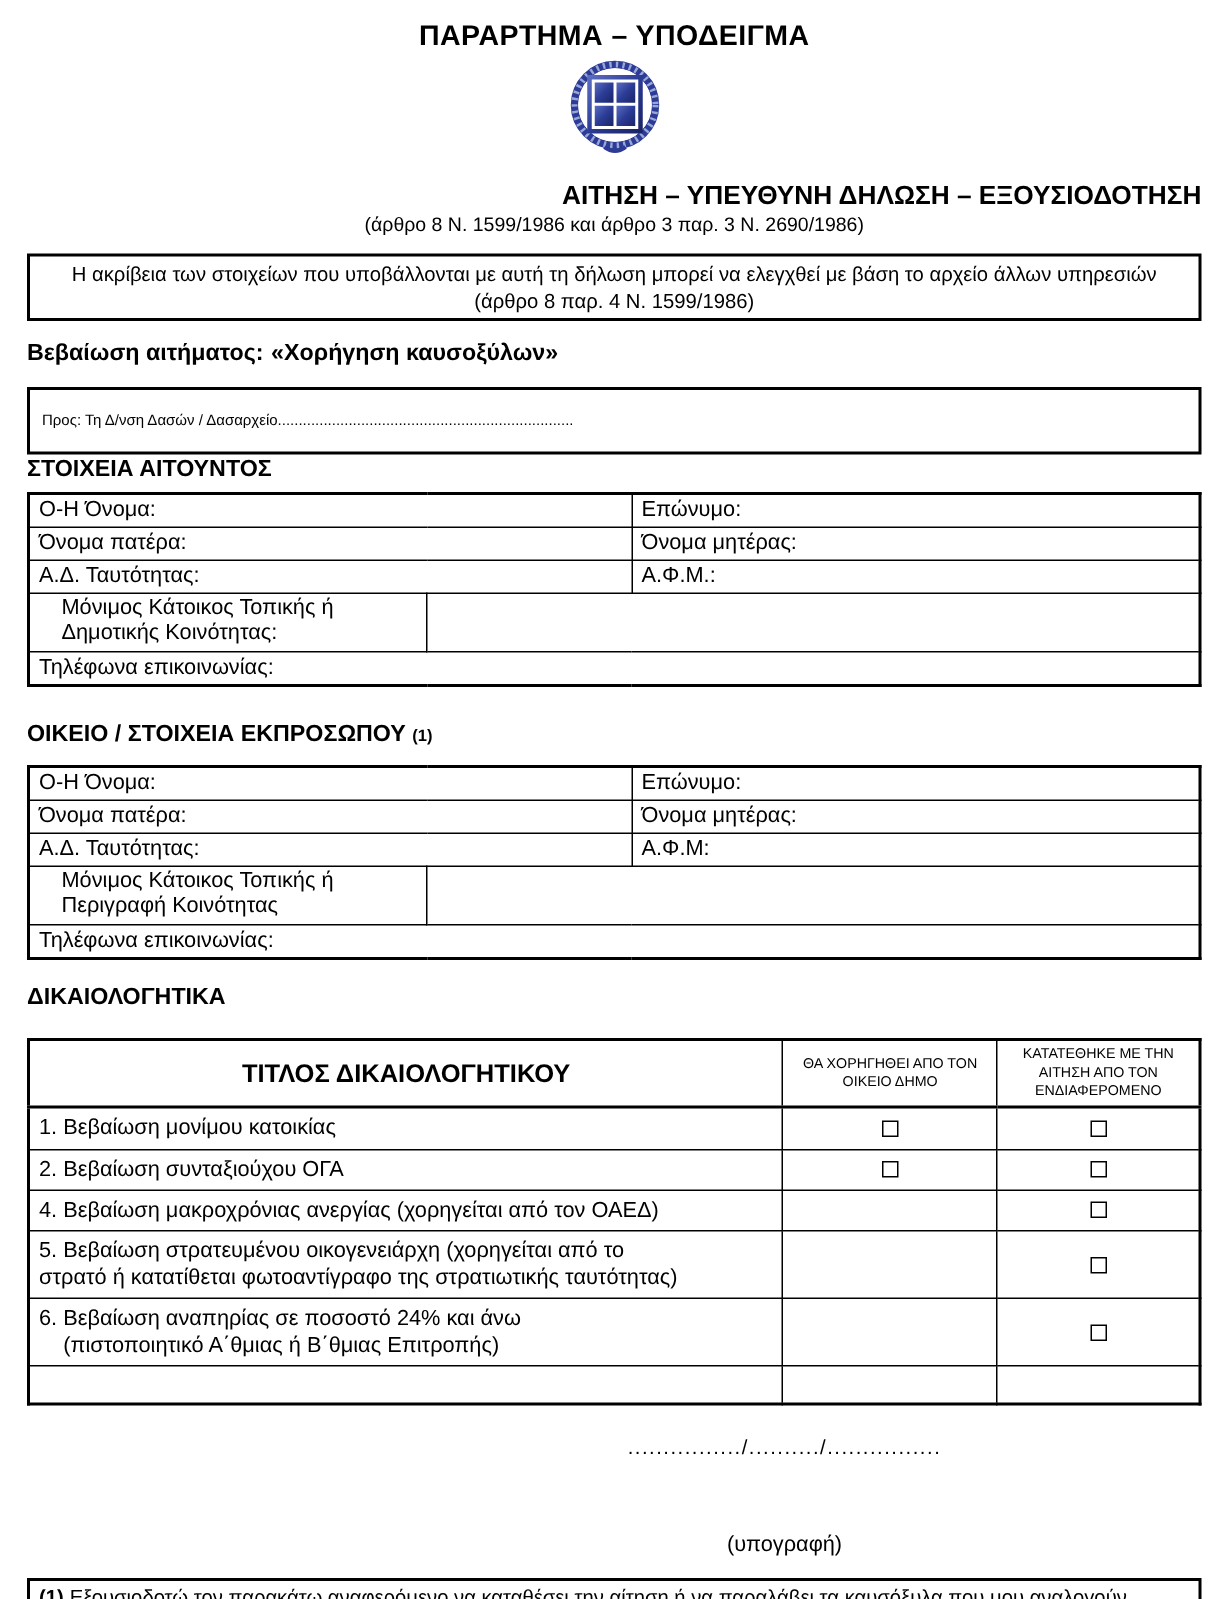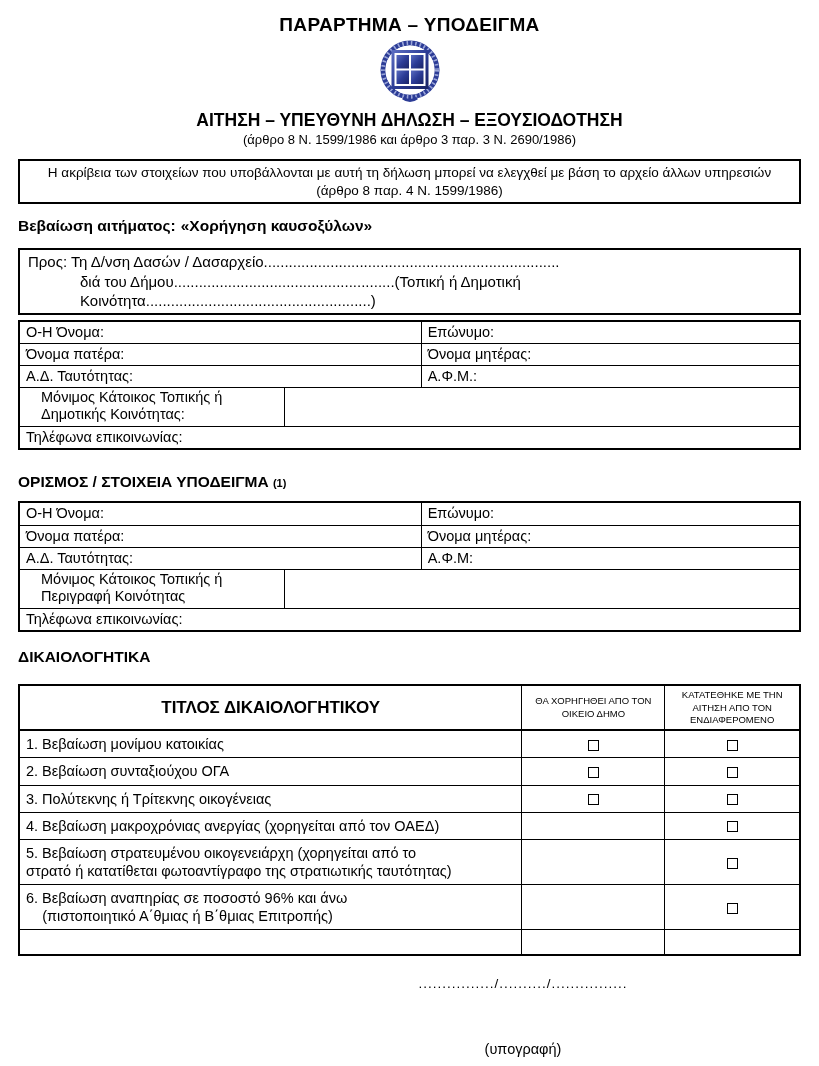--- a/index.html
+++ b/index.html
@@ -7,32 +7,32 @@
   body {
     width:819px; height:1066px;
     font-family:"Liberation Sans", sans-serif;
     color:#000; position:relative; overflow:hidden;
   }
   .page { padding:14px 18px 0 18px; }
 
   .doc-title { text-align:center; font-weight:bold; font-size:19px; line-height:1.15; letter-spacing:0.3px; }
   .emblem-wrap { text-align:center; margin-top:2px; height:72px; }
 
-  .form-title { text-align:center; font-weight:bold; font-size:17.5px; line-height:1.15; }
+  .form-title { text-align:right; font-weight:bold; font-size:17.5px; margin-top:10px; line-height:1.15; }
   .form-subtitle { text-align:center; font-size:13px; margin-top:2px; }
 
   .notice-box {
     border:2px solid #000; margin-top:12px; text-align:center;
     font-size:13.5px; line-height:1.3; padding:3px 14px;
   }
 
   .request-line { margin-top:13px; font-weight:bold; font-size:15.5px; }
   .request-line .lbl { margin-right:5px; }
 
-  .recipient-box { border:2px solid #000; margin-top:13px; font-size:15px; line-height:1.3; padding:2px 8px; }
+  .recipient-box { border:2px solid #000; margin-top:13px; font-size:10px; line-height:1.3; padding:14px 8px; }
   .recipient-line2 { padding-left:52px; }
 
   .section-heading { font-weight:bold; font-size:15.5px; margin-top:1px; line-height:1.2; }
   .section-heading .hnote { font-size:11px; font-weight:bold; }
   .heading-gap { margin-top:23px; }
 
   table { width:100%; border-collapse:collapse; table-layout:fixed; }
   .info-table { border:2px solid #000; margin-top:5px; }
   .info-table td {
     border:1px solid #000; font-size:14.5px; line-height:1.25;
@@ -100,23 +100,23 @@
     <div>Η ακρίβεια των στοιχείων που υποβάλλονται με αυτή τη δήλωση μπορεί να ελεγχθεί με βάση το αρχείο άλλων υπηρεσιών</div>
     <div>(άρθρο 8 παρ. 4 Ν. 1599/1986)</div>
   </div>
 
   <div class="request-line">
     <span class="lbl">Βεβαίωση αιτήματος:</span><span>«Χορήγηση καυσοξύλων»</span>
   </div>
 
   <div class="recipient-box">
     <div>Προς: Τη Δ/νση Δασών / Δασαρχείο.......................................................................</div>
-    <div class="recipient-line2">διά του Δήμου.....................................................(Τοπική ή Δημοτική Κοινότητα......................................................)</div>
-  </div>
-
+  </div>
+
+  <div class="section-heading">ΣΤΟΙΧΕΙΑ ΑΙΤΟΥΝΤΟΣ</div>
 
   <table class="info-table">
     <colgroup>
         <col style="width:34%">
         <col style="width:17.5%">
         <col style="width:48.5%">
       </colgroup>
     <tbody>
       <tr>
         <td colspan="2">Ο-Η Όνομα:</td>
@@ -134,21 +134,21 @@
         <td class="tall">Μόνιμος Κάτοικος Τοπικής ή Δημοτικής Κοινότητας:</td>
         <td colspan="2"></td>
       </tr>
       <tr>
         <td colspan="3">Τηλέφωνα επικοινωνίας:</td>
       </tr>
     </tbody>
   </table>
 
   <div class="section-heading heading-gap">
-    <span>ΟΡΙΣΜΟΣ / ΣΤΟΙΧΕΙΑ ΥΠΟΔΕΙΓΜΑ</span>
+    <span>ΟΙΚΕΙΟ / ΣΤΟΙΧΕΙΑ ΕΚΠΡΟΣΩΠΟΥ</span>
     <span class="hnote">(1)</span>
   </div>
 
   <table class="info-table" style="margin-top:10px;">
     <colgroup>
         <col style="width:34%">
         <col style="width:17.5%">
         <col style="width:48.5%">
       </colgroup>
     <tbody>
@@ -194,37 +194,32 @@
           <td class="doc-title-cell">1. Βεβαίωση μονίμου κατοικίας</td>
           <td class="check-cell"><span class="checkbox"></span></td>
           <td class="check-cell"><span class="checkbox"></span></td>
         </tr>
         <tr>
           <td class="doc-title-cell">2. Βεβαίωση συνταξιούχου ΟΓΑ</td>
           <td class="check-cell"><span class="checkbox"></span></td>
           <td class="check-cell"><span class="checkbox"></span></td>
         </tr>
         <tr>
-          <td class="doc-title-cell">3. Πολύτεκνης ή Τρίτεκνης οικογένειας</td>
-          <td class="check-cell"><span class="checkbox"></span></td>
-          <td class="check-cell"><span class="checkbox"></span></td>
-        </tr>
-        <tr>
           <td class="doc-title-cell">4. Βεβαίωση μακροχρόνιας ανεργίας (χορηγείται από τον ΟΑΕΔ)</td>
           <td class="check-cell"></td>
           <td class="check-cell"><span class="checkbox"></span></td>
         </tr>
         <tr>
           <td class="doc-title-cell">5. Βεβαίωση στρατευμένου οικογενειάρχη (χορηγείται από το
 στρατό ή κατατίθεται φωτοαντίγραφο της στρατιωτικής ταυτότητας)</td>
           <td class="check-cell"></td>
           <td class="check-cell"><span class="checkbox"></span></td>
         </tr>
         <tr>
-          <td class="doc-title-cell">6. Βεβαίωση αναπηρίας σε ποσοστό 96% και άνω
+          <td class="doc-title-cell">6. Βεβαίωση αναπηρίας σε ποσοστό 24% και άνω
     (πιστοποιητικό Α΄θμιας ή Β΄θμιας Επιτροπής)</td>
           <td class="check-cell"></td>
           <td class="check-cell"><span class="checkbox"></span></td>
         </tr>
         <tr>
           <td class="doc-title-cell"></td>
           <td class="check-cell"></td>
           <td class="check-cell"></td>
         </tr>
       </tbody>

